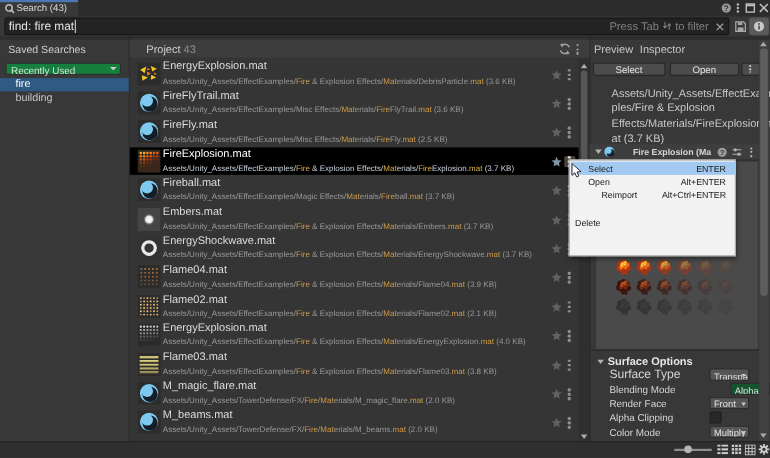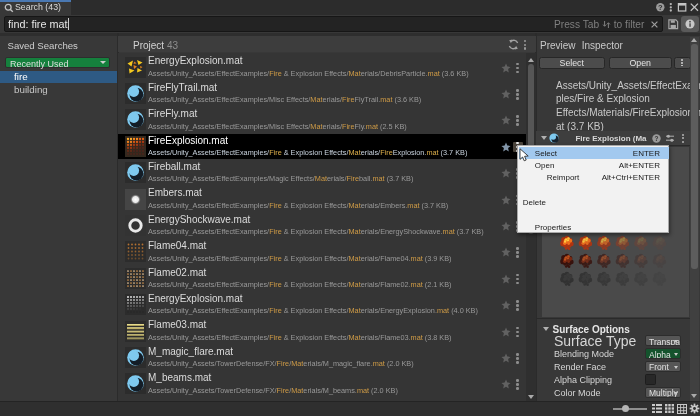--- a/index.html
+++ b/index.html
@@ -957,27 +957,27 @@
         <circle cx="10.7" cy="5.8" r="2.0" fill="#3a3a3a"></circle>
         <circle cx="6.6" cy="6.9" r="1.9" fill="#3a3a3a"></circle>
         <circle cx="9.2" cy="8.5" r="1.4" fill="#3a3a3a"></circle>
         <circle cx="5.2" cy="8.3" r="1.7" fill="#3a3a3a"></circle>
       </g>
     </svg>
 
 <div class="abs" style="left:536px;top:317.5px;width:154px;height:1px;background:#2a2a2a"></div>
 <div class="abs" style="left:543px;top:327px;width:0;height:0;border-left:3.5px solid transparent;border-right:3.5px solid transparent;border-top:4.2px solid #b0b0b0"></div>
 <div class="abs" style="left:552.5px;top:325px;font-size:10px;font-weight:bold;line-height:10px;color:#e6e6e6">Surface Options</div>
-<div style="position:absolute;left:554px;top:336.0px;font-size:14px;line-height:10px;color:#d6d6d6;white-space:nowrap">Surface Type</div>
+<div style="position:absolute;left:554px;top:336.0px;font-size:11px;line-height:10px;color:#d6d6d6;white-space:nowrap">Surface Type</div>
 <div style="position:absolute;left:645px;top:335.4px;width:36px;height:11px;background:#565656;border:0.5px solid #2d2d2d;border-radius:2px;overflow:hidden">
 <div style="position:absolute;left:3px;top:0.3px;font-size:8.5px;color:#e0e0e0;white-space:nowrap">Transpa</div>
 <div style="position:absolute;right:2px;top:4px;width:0;height:0;border-left:2.8px solid transparent;border-right:2.8px solid transparent;border-top:3.4px solid #c9c9c9"></div>
     </div>
 <div style="position:absolute;left:554px;top:348.9px;font-size:9px;line-height:10px;color:#d6d6d6;white-space:nowrap">Blending Mode</div>
-<div style="position:absolute;left:645px;top:348.3px;width:36px;height:11px;background:#14532d;border:0.5px solid #2d2d2d;border-radius:2px;overflow:hidden">
+<div style="position:absolute;left:664px;top:348.3px;width:36px;height:11px;background:#14532d;border:0.5px solid #2d2d2d;border-radius:2px;overflow:hidden">
 <div style="position:absolute;left:3px;top:0.3px;font-size:8.5px;color:#e0e0e0;white-space:nowrap">Alpha</div>
 <div style="position:absolute;right:2px;top:4px;width:0;height:0;border-left:2.8px solid transparent;border-right:2.8px solid transparent;border-top:3.4px solid #c9c9c9"></div>
     </div>
 <div style="position:absolute;left:554px;top:361.8px;font-size:9px;line-height:10px;color:#d6d6d6;white-space:nowrap">Render Face</div>
 <div style="position:absolute;left:645px;top:361.2px;width:36px;height:11px;background:#565656;border:0.5px solid #2d2d2d;border-radius:2px;overflow:hidden">
 <div style="position:absolute;left:3px;top:0.3px;font-size:8.5px;color:#e0e0e0;white-space:nowrap">Front</div>
 <div style="position:absolute;right:2px;top:4px;width:0;height:0;border-left:2.8px solid transparent;border-right:2.8px solid transparent;border-top:3.4px solid #c9c9c9"></div>
     </div>
 <div style="position:absolute;left:554px;top:374.7px;font-size:9px;line-height:10px;color:#d6d6d6;white-space:nowrap">Alpha Clipping</div>
 <div style="position:absolute;left:645px;top:374.3px;width:10.5px;height:10.5px;background:#282828;border:0.5px solid #1d1d1d;border-radius:1.5px"></div>
@@ -1047,20 +1047,17 @@
         <span style="position:absolute;left:16px;top:2.9px;line-height:8px">Open</span>
         <span style="position:absolute;right:9px;top:2.9px;line-height:8px">Alt+ENTER</span>
       </div>
 <div style="position:absolute;left:1px;top:25.80px;width:150.2px;height:12.40px;color:#1a1a1a;font-size:8px;line-height:12.3px">
         <span style="position:absolute;left:28px;top:2.9px;line-height:8px">Reimport</span>
         <span style="position:absolute;right:9px;top:2.9px;line-height:8px">Alt+Ctrl+ENTER</span>
       </div>
 <div style="position:absolute;left:1px;top:50.60px;width:150.2px;height:12.40px;color:#1a1a1a;font-size:8px;line-height:12.3px">
         <span style="position:absolute;left:4px;top:2.9px;line-height:8px">Delete</span>
       </div>
-<div style="position:absolute;left:1px;top:75.40px;width:150.2px;height:12.40px;color:#1a1a1a;font-size:8px;line-height:12.3px">
-        <span style="position:absolute;left:16px;top:2.9px;line-height:8px">Properties</span>
-      </div>
 </div>
 <svg class="abs" style="left:518.8px;top:147.8px" width="11" height="14" viewBox="0 0 11 14">
       <path d="M1 0.8 L1 11.4 L3.6 9.0 L5.2 12.8 L7.2 12.0 L5.6 8.3 L9.2 8.0 Z" fill="#ffffff" stroke="#1a1a1a" stroke-width="0.8"></path>
     </svg>
 
 </div>
 </body></html>

